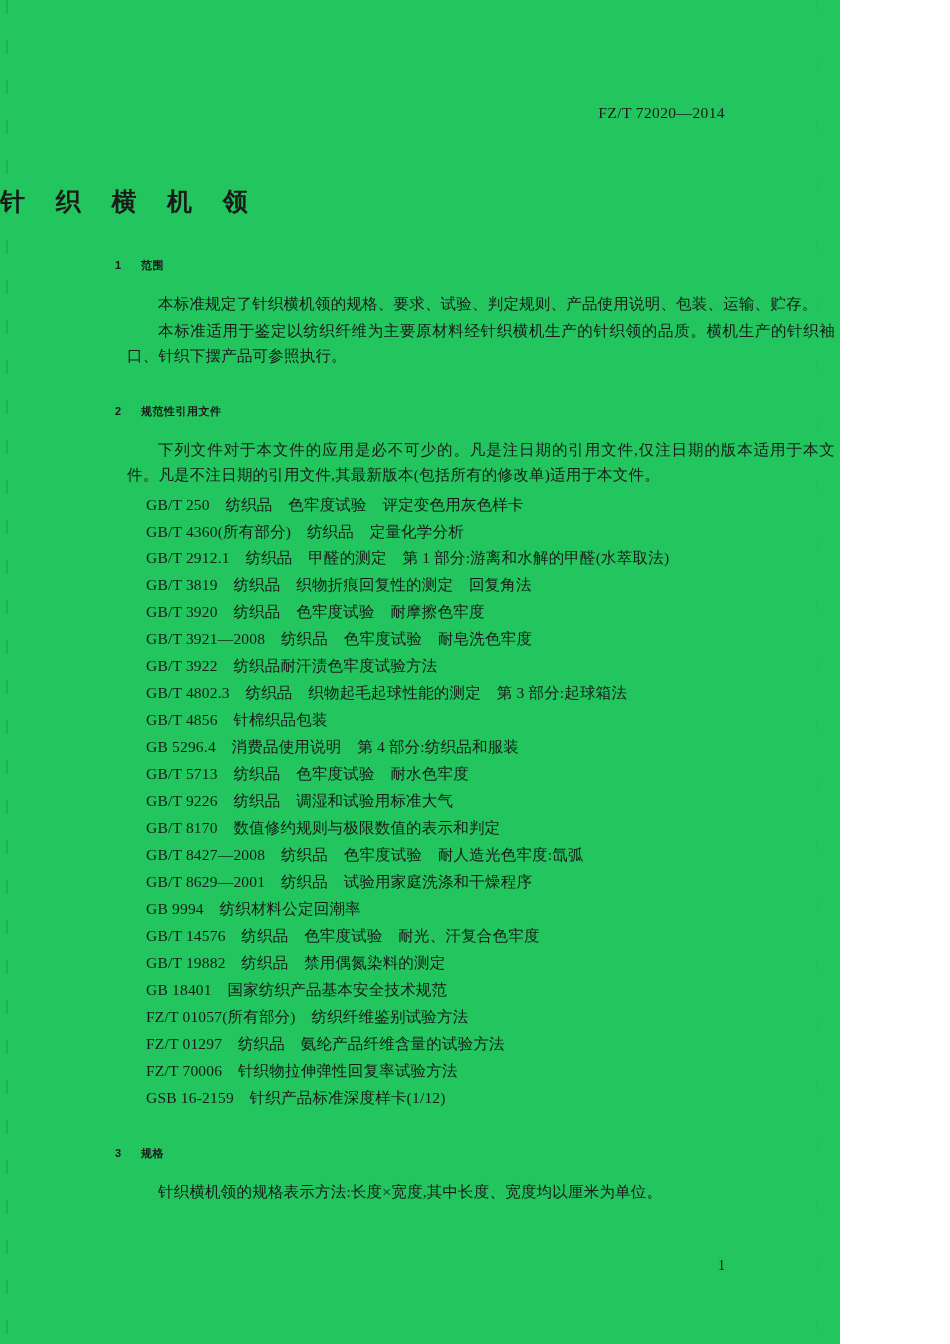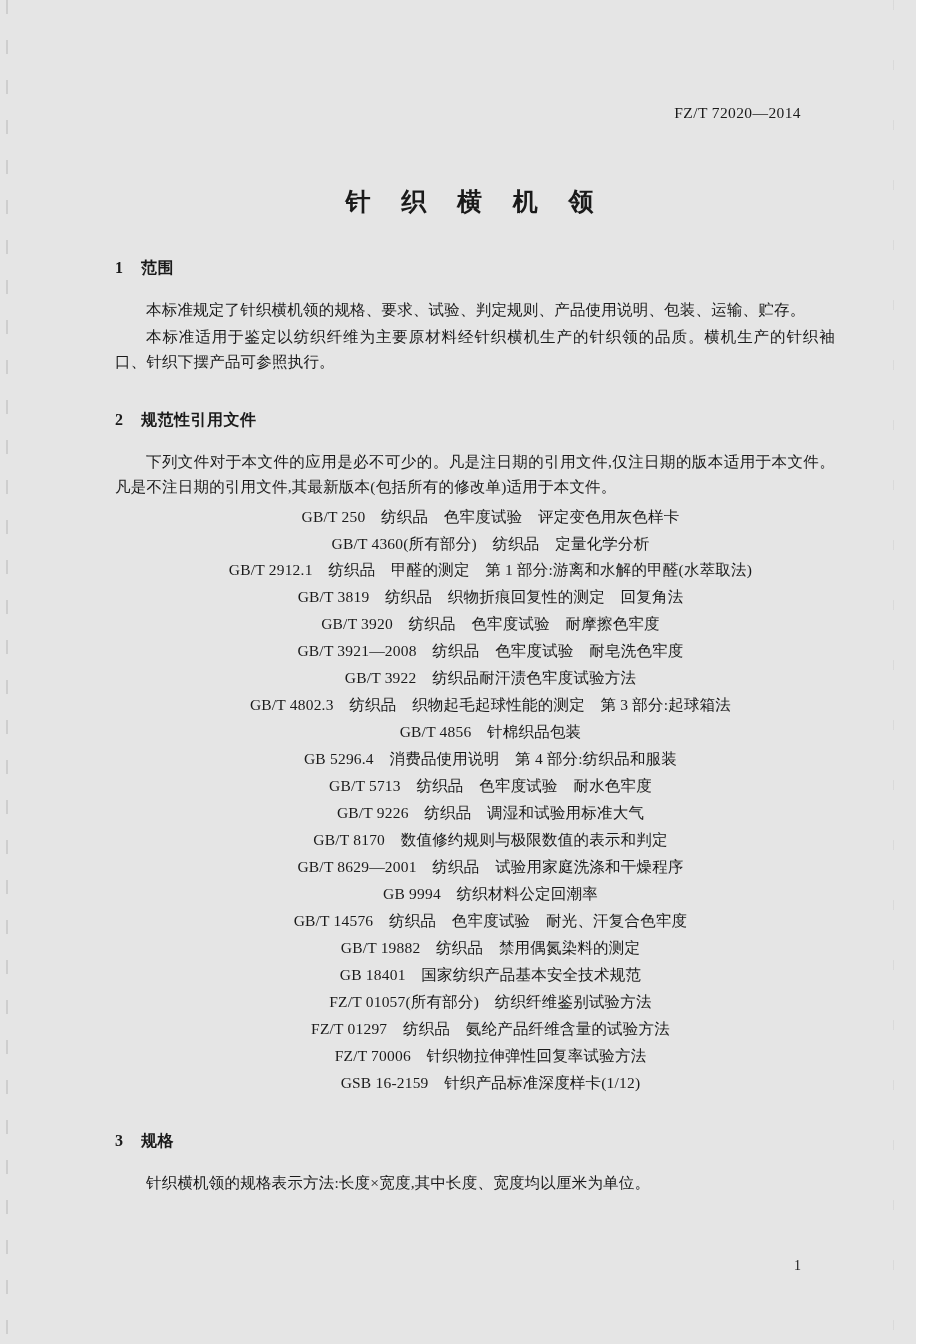--- a/index.html
+++ b/index.html
@@ -2,23 +2,23 @@
 <html><head>
 <meta charset="utf-8">
 <style>
   html, body {
     margin: 0;
     padding: 0;
     background: #ffffff;
   }
   .page {
     position: relative;
-    width: 916px;
+    width: 840px;
     height: 1344px;
-    background: #e5e5e5;
+    background: #22c55e;
     font-family: "Liberation Serif", serif;
     color: #1a1a1a;
     overflow: hidden;
   }
   
   .scan-edge-left {
     position: absolute;
     left: 6px; top: 0; width: 2px; height: 100%;
     background: repeating-linear-gradient(to bottom, rgba(0,0,0,0.10) 0px, rgba(0,0,0,0.10) 14px, rgba(0,0,0,0) 14px, rgba(0,0,0,0) 40px);
   }
@@ -33,64 +33,62 @@
     right: 115px;
     font-size: 15.5px;
     letter-spacing: 0.4px;
     font-family: "Liberation Serif", serif;
   }
   .doc-title {
     position: absolute;
     top: 185px;
     left: 0;
     width: 950px;
-    text-align: center;
     font-size: 25px;
     font-weight: bold;
     letter-spacing: 11px;
     font-family: "DejaVu Sans", sans-serif;
   }
   .content {
     position: absolute;
     top: 258px;
     left: 115px;
     width: 720px;
   }
   .sec-head {
-    font-size: 16px;
+    font-size: 11px;
     font-weight: bold;
-    font-family: Liberation Serif, serif;
+    font-family: Liberation Sans, sans-serif;
     margin: 0 0 18px 0;
     letter-spacing: 0.5px;
   }
   .sec-head .num {
     display: inline-block;
     width: 26px;
   }
   .para {
     font-size: 15.5px;
     line-height: 1.62;
     text-indent: 2em;
-    margin: 0 0 2px 0;
+    margin: 0 0 2px 12px;
     text-align: justify;
     letter-spacing: 0.2px;
   }
   .spacer-md { height: 34px; }
   .ref-list {
     list-style: none;
     margin: 4px 0 0 0;
     padding: 0;
   }
   .ref-list li {
     font-size: 15.5px;
     line-height: 1.74;
     padding-left: 2em;
     letter-spacing: 0.2px;
     white-space: nowrap;
-    text-align: center;
   }
   .page-num {
     position: absolute;
     right: 115px;
     bottom: 70px;
     font-size: 14px;
     font-family: "Liberation Serif", serif;
   }
 </style>
 </head>
@@ -127,20 +125,21 @@
       <li>GB/T 3819　纺织品　织物折痕回复性的测定　回复角法</li>
       <li>GB/T 3920　纺织品　色牢度试验　耐摩擦色牢度</li>
       <li>GB/T 3921—2008　纺织品　色牢度试验　耐皂洗色牢度</li>
       <li>GB/T 3922　纺织品耐汗渍色牢度试验方法</li>
       <li>GB/T 4802.3　纺织品　织物起毛起球性能的测定　第 3 部分:起球箱法</li>
       <li>GB/T 4856　针棉织品包装</li>
       <li>GB 5296.4　消费品使用说明　第 4 部分:纺织品和服装</li>
       <li>GB/T 5713　纺织品　色牢度试验　耐水色牢度</li>
       <li>GB/T 9226　纺织品　调湿和试验用标准大气</li>
       <li>GB/T 8170　数值修约规则与极限数值的表示和判定</li>
+      <li>GB/T 8427—2008　纺织品　色牢度试验　耐人造光色牢度:氙弧</li>
       <li>GB/T 8629—2001　纺织品　试验用家庭洗涤和干燥程序</li>
       <li>GB 9994　纺织材料公定回潮率</li>
       <li>GB/T 14576　纺织品　色牢度试验　耐光、汗复合色牢度</li>
       <li>GB/T 19882　纺织品　禁用偶氮染料的测定</li>
       <li>GB 18401　国家纺织产品基本安全技术规范</li>
       <li>FZ/T 01057(所有部分)　纺织纤维鉴别试验方法</li>
       <li>FZ/T 01297　纺织品　氨纶产品纤维含量的试验方法</li>
       <li>FZ/T 70006　针织物拉伸弹性回复率试验方法</li>
       <li>GSB 16-2159　针织产品标准深度样卡(1/12)</li>
     </ul>

